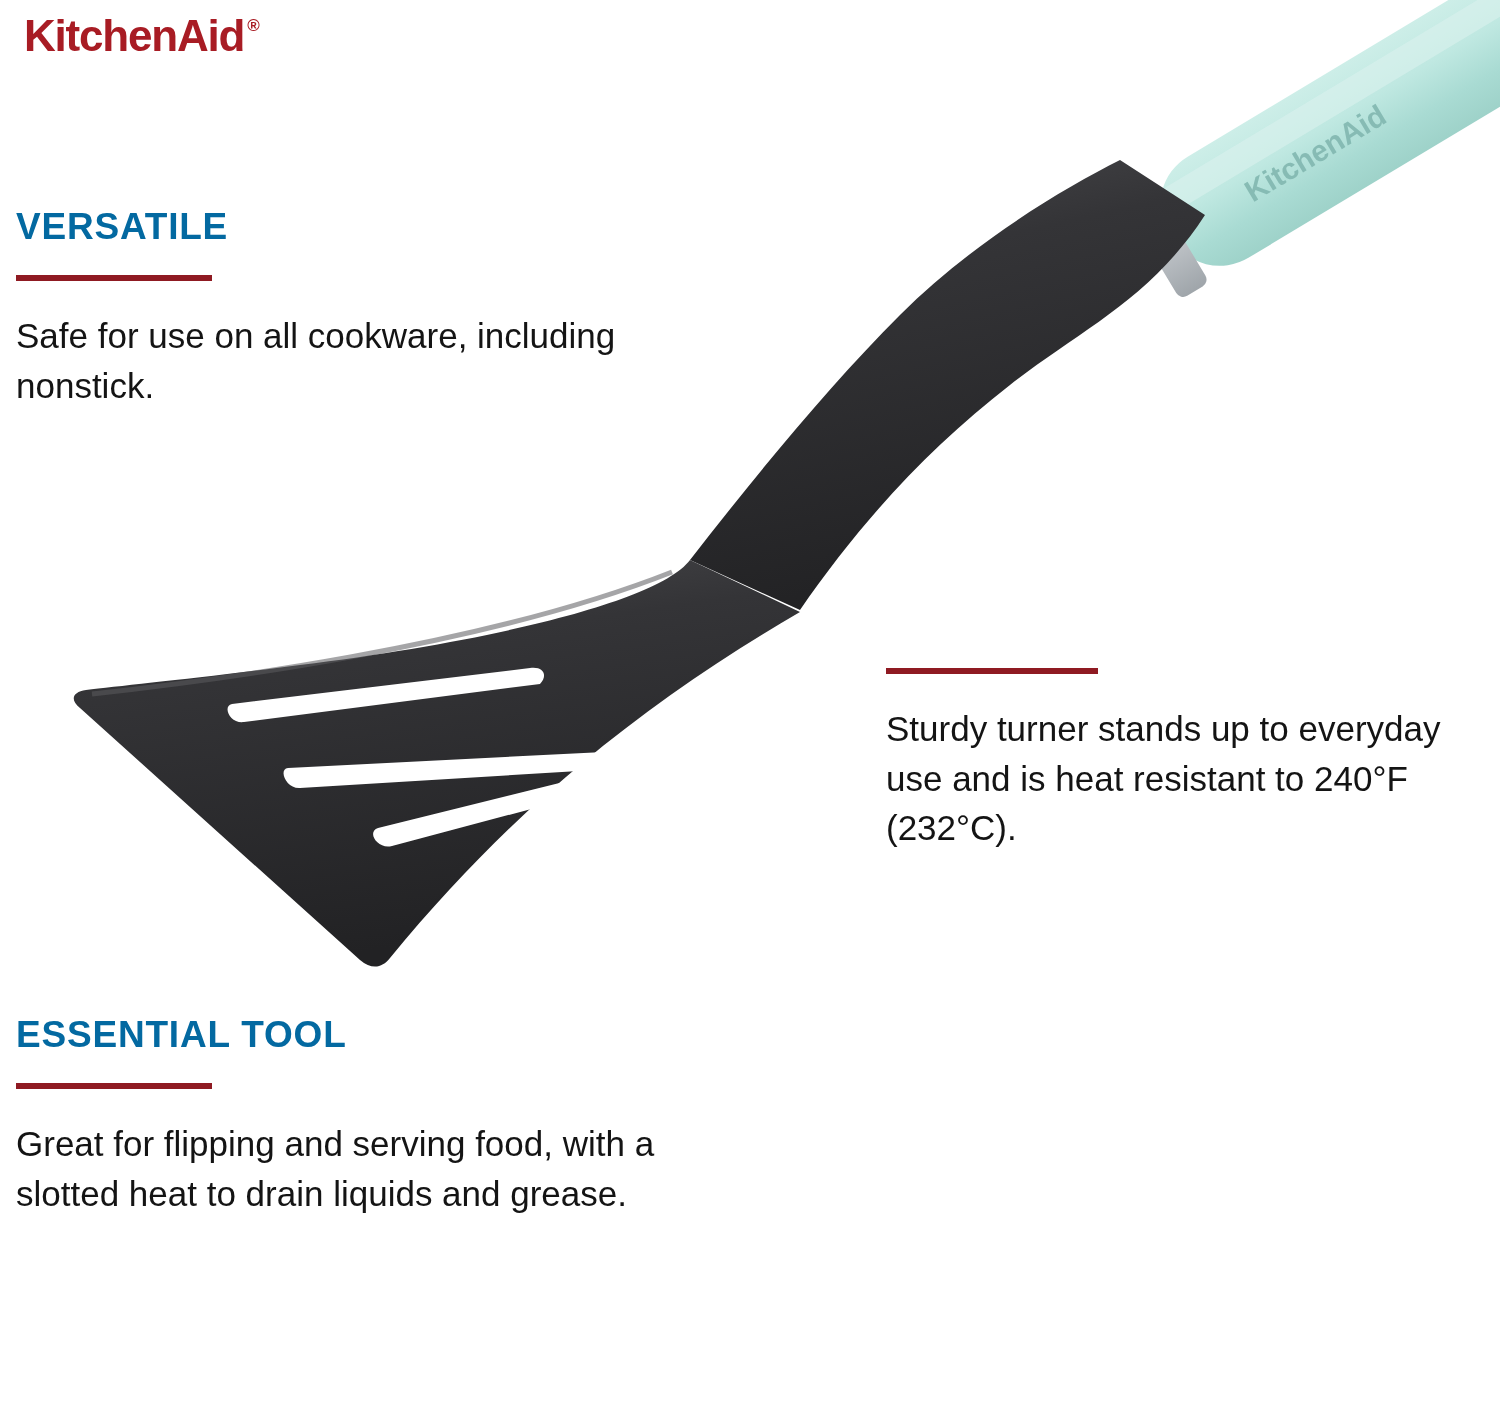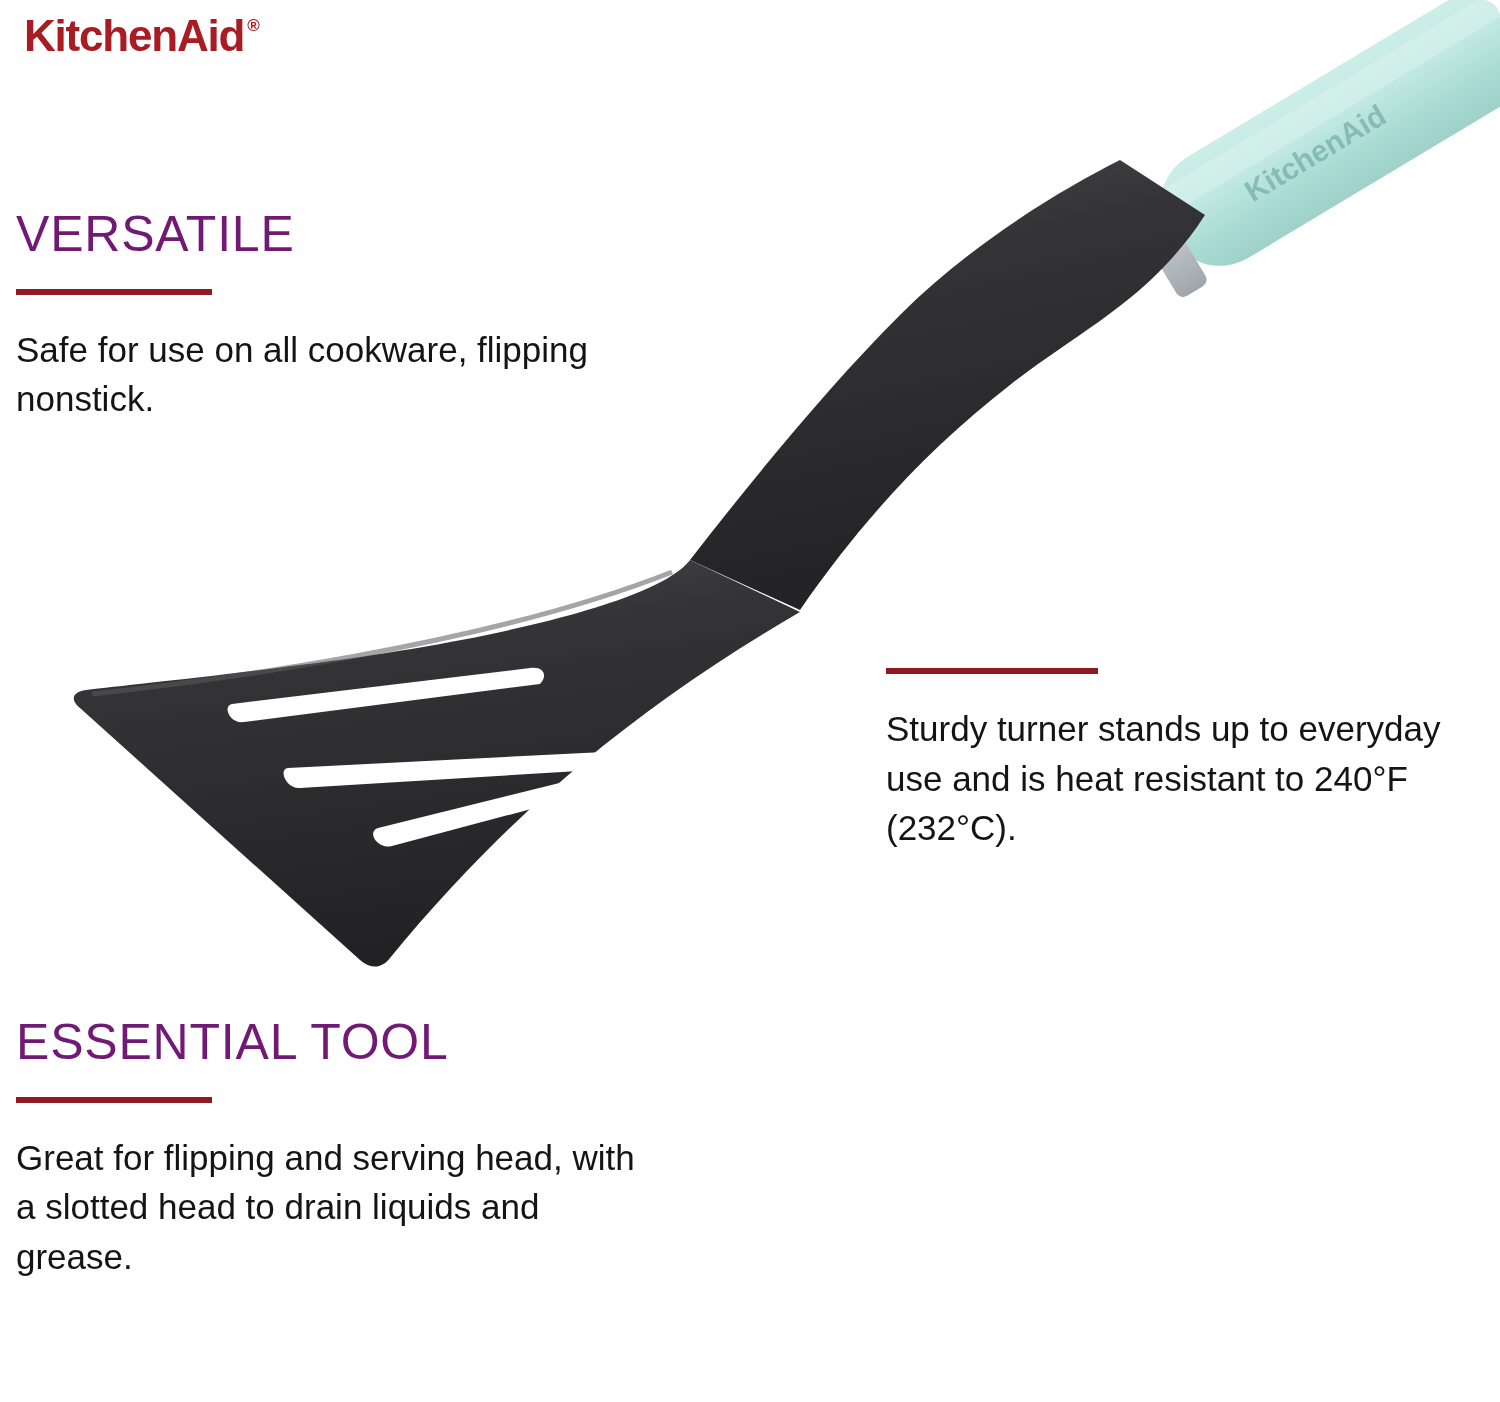--- a/index.html
+++ b/index.html
@@ -7,21 +7,20 @@
     padding: 0;
     background: #ffffff;
   }
   .page {
     position: relative;
     width: 1500px;
     height: 1402px;
     background: #ffffff;
     overflow: hidden;
     font-family: "Liberation Sans", sans-serif;
-    border-radius: 18px;
   }
 
   
   .brand {
     position: absolute;
     left: 24px;
     top: 14px;
     display: flex;
     align-items: flex-start;
     color: #a81c24;
@@ -38,23 +37,23 @@
     margin-left: 3px;
     margin-top: 3px;
   }
 
   
   .feature {
     position: absolute;
     box-sizing: border-box;
   }
   .feature .f-title {
-    font-size: 50px;
-    font-weight: normal;
-    color: #701a75;
+    font-size: 37px;
+    font-weight: bold;
+    color: #0369a1;
     letter-spacing: 0.8px;
     line-height: 1.05;
     margin: 0;
     white-space: nowrap;
   }
   .feature .f-rule {
     width: 196px;
     height: 6px;
     background: #8f1a22;
     margin: 28px 0 30px 0;
@@ -145,27 +144,27 @@
     <g fill="#ffffff">
       <path d="M232,704 L530,668 C544,666 548,676 540,684 L244,722 C230,724 222,706 232,704 Z"></path>
       <path d="M288,768 L604,752 C618,751 620,762 612,769 L300,788 C286,789 278,769 288,768 Z"></path>
       <path d="M378,828 L628,766 C642,762 648,772 640,780 L392,846 C378,850 366,832 378,828 Z"></path>
     </g>
   </svg>
 
   <div class="feature" id="feature-versatile">
     <h2 class="f-title">VERSATILE</h2>
     <div class="f-rule"></div>
-    <p class="f-body">Safe for use on all cookware, flipping nonstick.</p>
+    <p class="f-body">Safe for use on all cookware, including nonstick.</p>
   </div>
 
   <div class="feature" id="feature-durable">
     <div class="f-rule"></div>
     <p class="f-body">Sturdy turner stands up to everyday use and is heat resistant to 240°F (232°C).</p>
   </div>
 
   <div class="feature" id="feature-essential">
     <h2 class="f-title">ESSENTIAL TOOL</h2>
     <div class="f-rule"></div>
-    <p class="f-body">Great for flipping and serving head, with a slotted head to drain liquids and grease.</p>
+    <p class="f-body">Great for flipping and serving food, with a slotted heat to drain liquids and grease.</p>
   </div>
 
 </div>
 
 </body></html>

